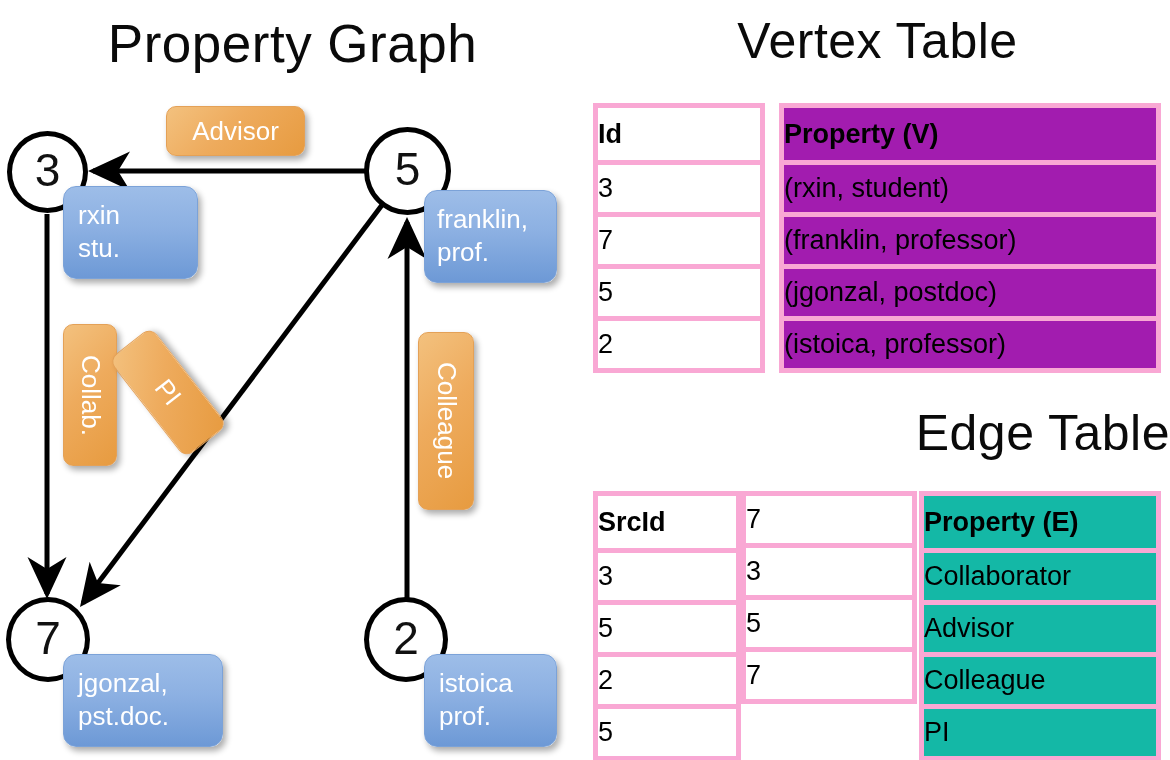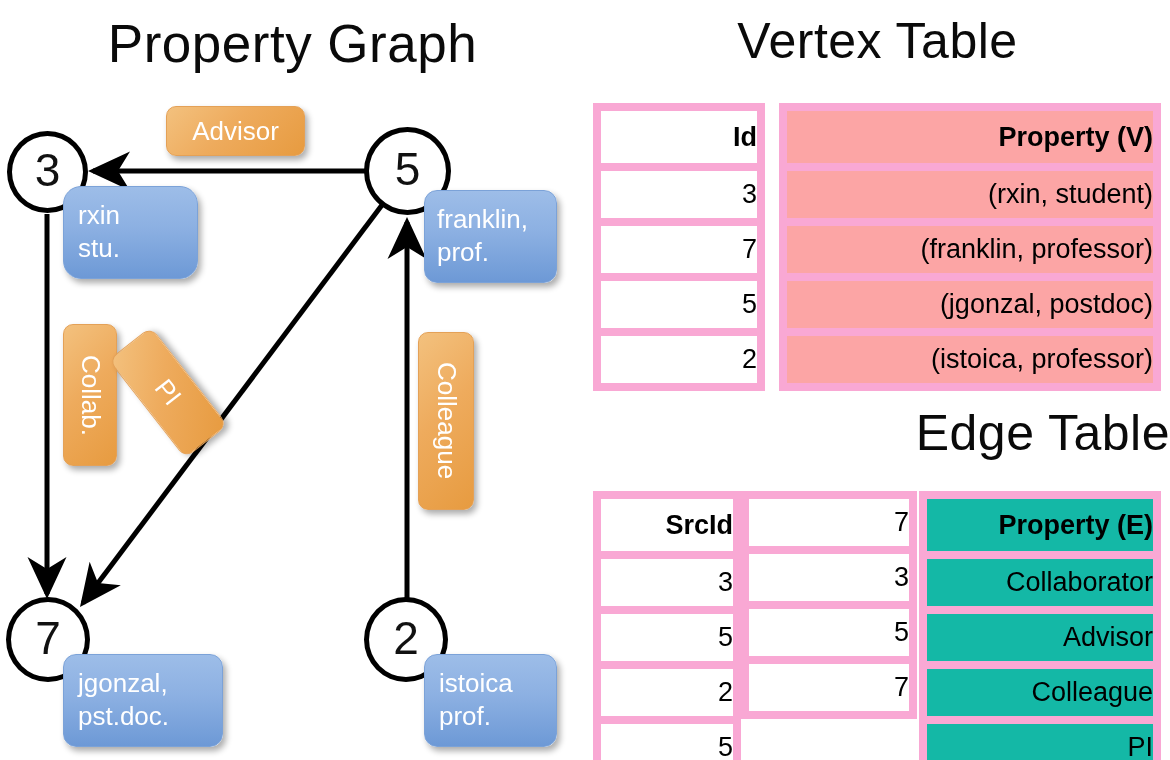--- a/index.html
+++ b/index.html
@@ -116,37 +116,37 @@
     writing-mode: vertical-rl;
   }
 
   
   .tbl {
     position: absolute;
     border-collapse: collapse;
     font-family: "Liberation Sans", sans-serif;
   }
   .tbl td, .tbl th {
-    border: 8px solid #f9a8d4;
-    text-align: right;
+    border: 5px solid #f9a8d4;
+    text-align: left;
     font-weight: 300;
     font-size: 27px;
     color: #000;
     padding: 0;
     height: 47px;
     line-height: 47px;
     white-space: nowrap;
   }
   .tbl th {
     font-weight: 700;
     font-size: 27px;
     height: 52px;
     line-height: 52px;
   }
-  .fill-blue { background: #fca5a5; }
+  .fill-blue { background: #a21caf; }
   .fill-orange { background: #14b8a6; }
 
   
   #vertex-id-table   { left: 593px; top: 103px; width: 172px; }
   #vertex-prop-table { left: 779px; top: 103px; width: 382px; }
 
   
   #edge-src-table  { left: 593px; top: 491px; width: 148px; }
   #edge-dst-table  { left: 741px; top: 491px; width: 176px; }
   #edge-prop-table { left: 919px; top: 491px; width: 242px; }
@@ -196,21 +196,21 @@
   <div class="node" id="node-5" style="left:364px; top:127px; width:87px; height:88px;">
     <span>5</span>
   </div>
   <div class="node" id="node-7" style="left:6px; top:597px; width:84px; height:85px;">
     <span>7</span>
   </div>
   <div class="node" id="node-2" style="left:364px; top:597px; width:84px; height:85px;">
     <span>2</span>
   </div>
 
-  <div class="prop-box" id="prop-box-3" style="left:63px; top:186px; width:135px; height:93px;border-radius:18px;">
+  <div class="prop-box" id="prop-box-3" style="left:63px; top:186px; width:135px; height:93px;">
     <div>rxin</div>
     <div>stu.</div>
   </div>
 
   <div class="prop-box" id="prop-box-5" style="left:424px; top:190px; width:133px; height:93px;padding-left:12px;">
     <div>franklin,</div>
     <div>prof.</div>
   </div>
 
   <div class="prop-box" id="prop-box-7" style="left:63px; top:654px; width:160px; height:93px;">

